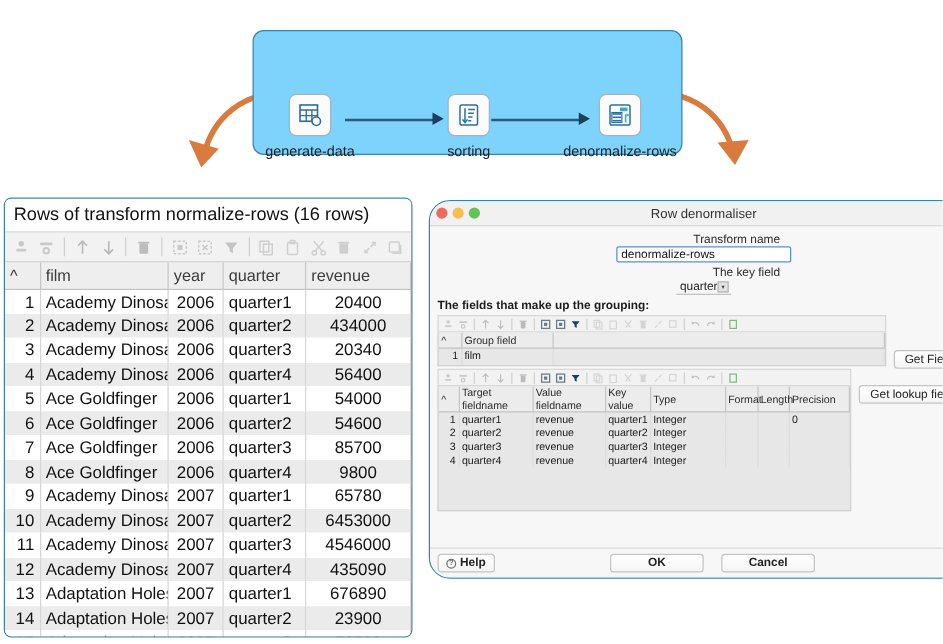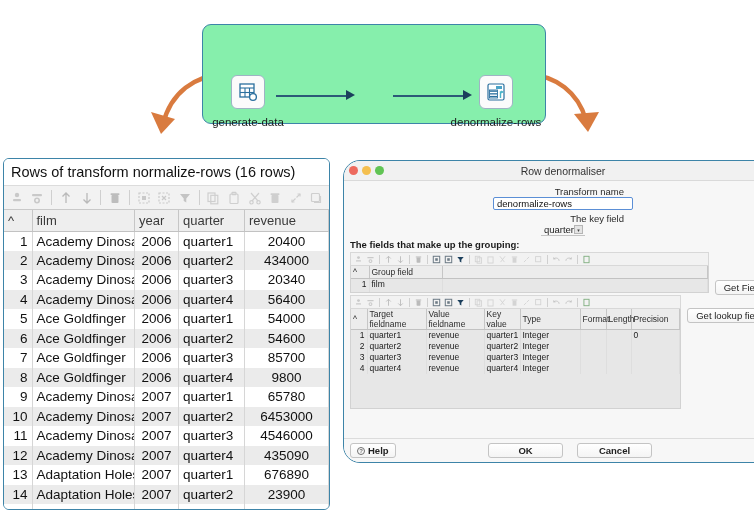--- a/index.html
+++ b/index.html
@@ -11,21 +11,21 @@
     position: relative;
     overflow: hidden;
     -webkit-font-smoothing: antialiased;
   }
 
   
   #flow-panel {
     position: absolute;
     left: 202px; top: 24px;
     width: 344px; height: 100px;
-    background: #86efac;
+    background: #7dd3fc;
     border: 1.5px solid #3d84a8;
     border-radius: 9px;
   }
   .flow-node {
     position: absolute;
     text-align: center;
     width: 110px;
   }
   .flow-icon-box {
     width: 34px; height: 34px;
@@ -283,20 +283,34 @@
         <line x1="3" y1="7" x2="17" y2="7" stroke="#2a6f9e" stroke-width="1.1"></line>
         <line x1="8" y1="7" x2="8" y2="16" stroke="#2a6f9e" stroke-width="1.1"></line>
         <line x1="12.5" y1="7" x2="12.5" y2="16" stroke="#2a6f9e" stroke-width="1.1"></line>
         <line x1="3" y1="11.5" x2="17" y2="11.5" stroke="#2a6f9e" stroke-width="1.1"></line>
         <circle cx="16" cy="16" r="3.4" fill="#ffffff" stroke="#2a6f9e" stroke-width="1.3"></circle>
       </svg>
     </div>
     <div class="flow-label">generate-data</div>
   </div>
 
+  <div class="flow-node" style="left:117px; top:50px;">
+    <div class="flow-icon-box">
+      <svg width="22" height="22" viewBox="0 0 22 22">
+        <rect x="4" y="3" width="14" height="16" rx="1.5" fill="#ffffff" stroke="#2a6f9e" stroke-width="1.2"></rect>
+        <line x1="8" y1="5.5" x2="8" y2="16.5" stroke="#2a6f9e" stroke-width="1.2"></line>
+        <path d="M 6 14.5 L 8 17 L 10 14.5" fill="none" stroke="#2a6f9e" stroke-width="1.2"></path>
+        <line x1="10.5" y1="6.5" x2="16" y2="6.5" stroke="#2a6f9e" stroke-width="1.2"></line>
+        <line x1="10.5" y1="9.5" x2="15" y2="9.5" stroke="#2a6f9e" stroke-width="1.2"></line>
+        <line x1="10.5" y1="12.5" x2="14" y2="12.5" stroke="#2a6f9e" stroke-width="1.2"></line>
+        <line x1="10.5" y1="15.5" x2="13" y2="15.5" stroke="#2a6f9e" stroke-width="1.2"></line>
+      </svg>
+    </div>
+    <div class="flow-label">sorting</div>
+  </div>
 
   <div class="flow-node" style="left:238px; top:50px;">
     <div class="flow-icon-box">
       <svg width="22" height="22" viewBox="0 0 22 22">
         <rect x="3" y="3" width="16" height="16" rx="1.5" fill="#ffffff" stroke="#2a6f9e" stroke-width="1.2"></rect>
         <rect x="11" y="5" width="6" height="3" fill="#4aa3c7" stroke="none"></rect>
         <rect x="5" y="9.5" width="7" height="1.3" fill="#2a6f9e"></rect>
         <rect x="5" y="12.2" width="7" height="1.3" fill="#2a6f9e"></rect>
         <rect x="5" y="14.9" width="7" height="1.3" fill="#2a6f9e"></rect>
         <rect x="4.5" y="9" width="8" height="8" fill="none" stroke="#2a6f9e" stroke-width="0.9"></rect>

